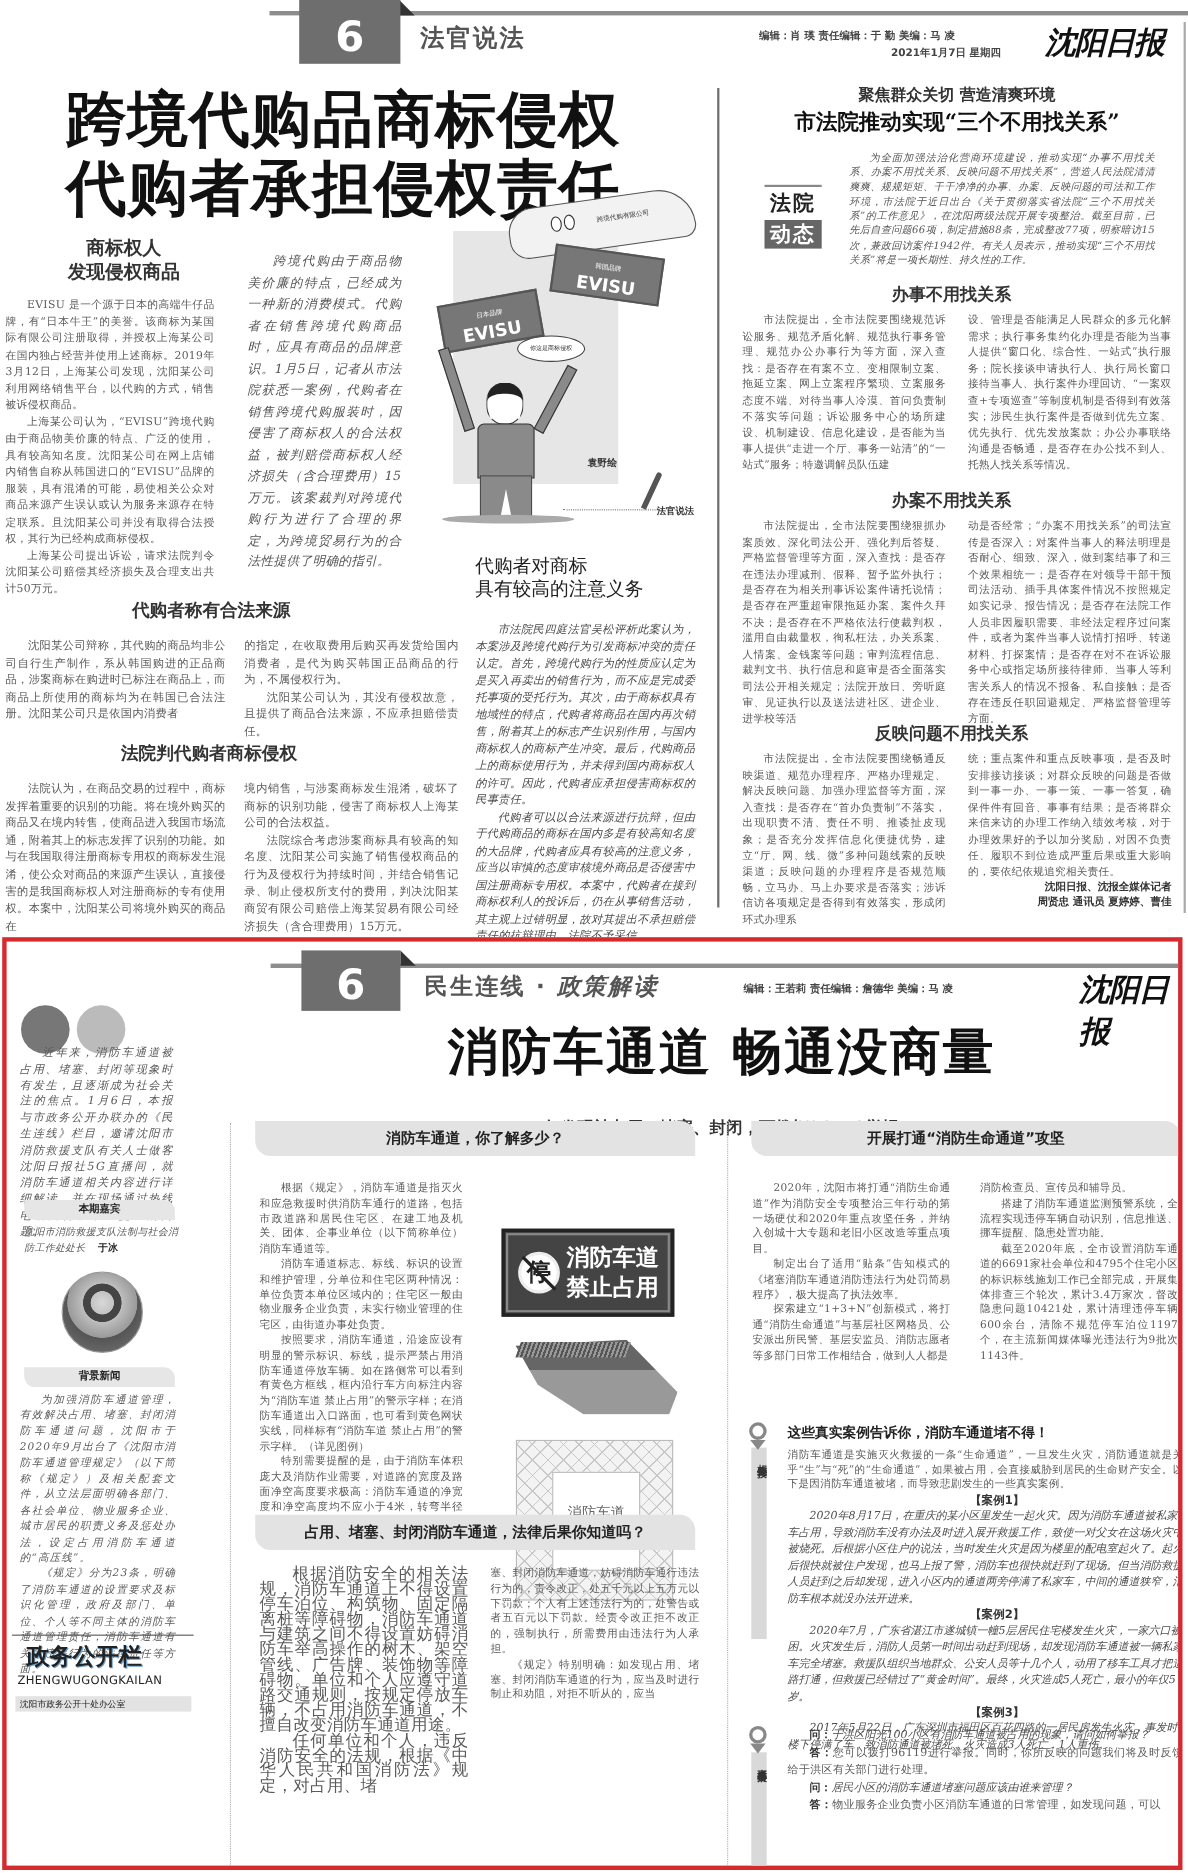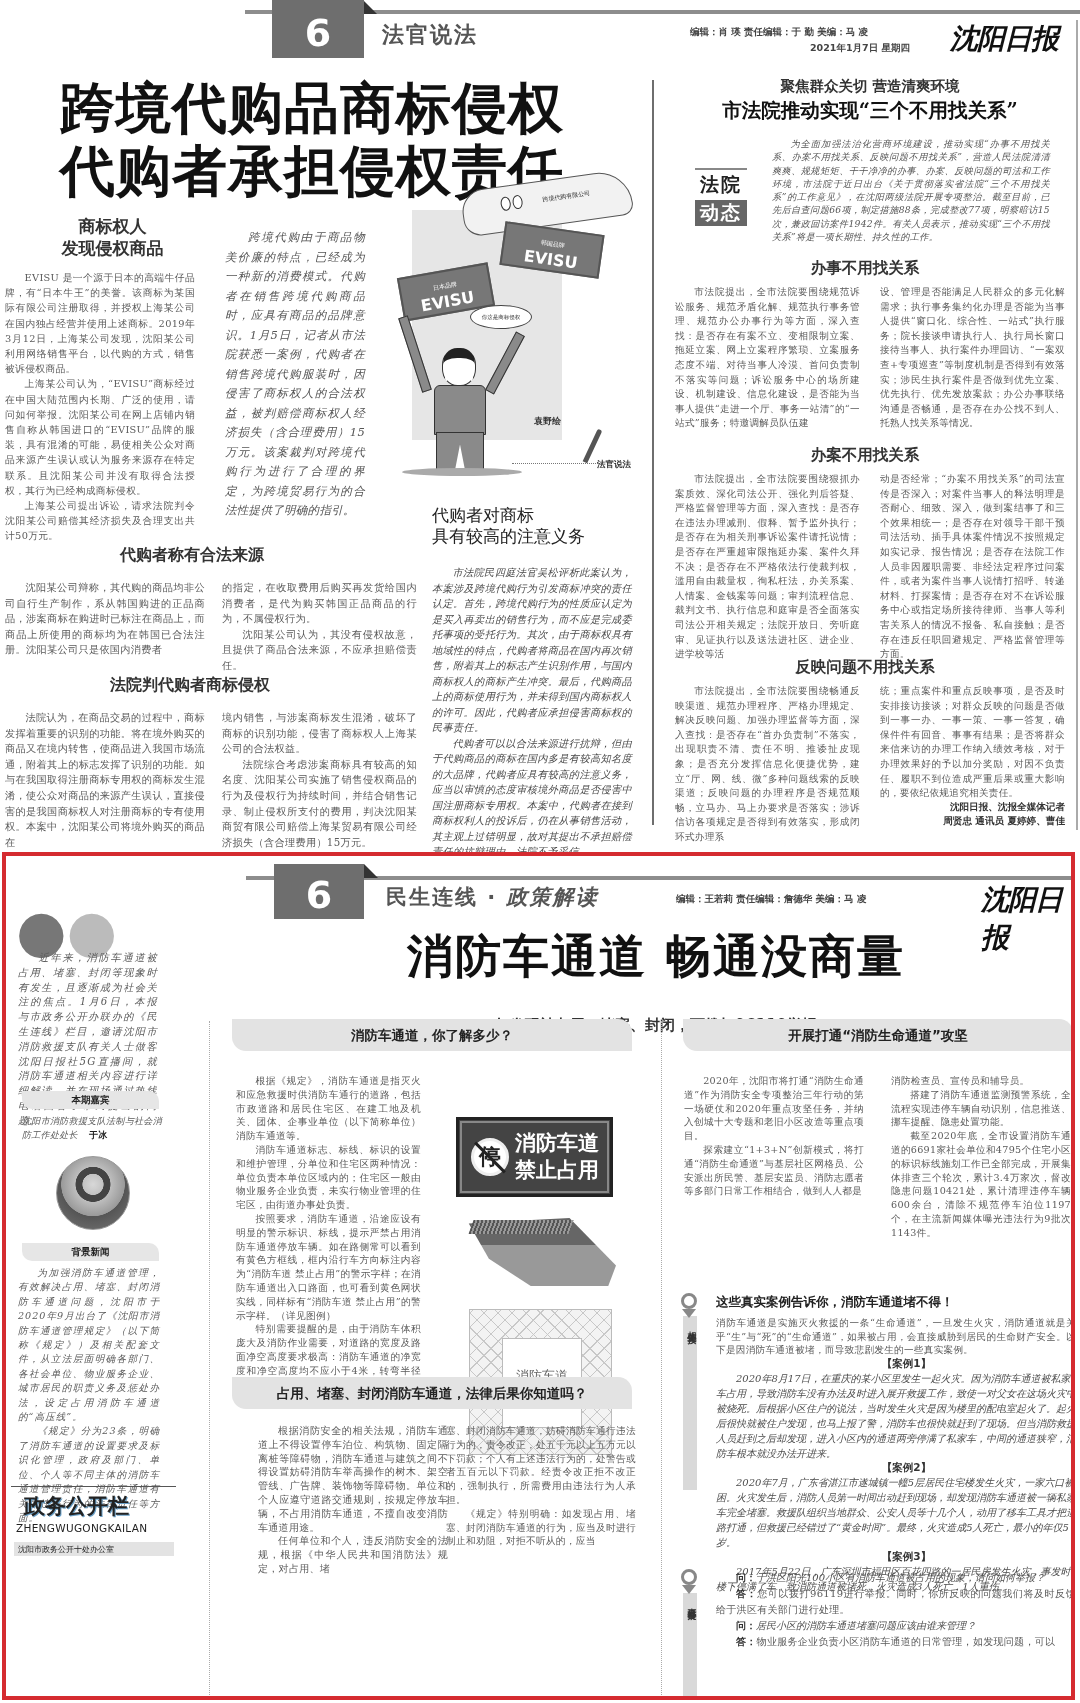--- a/index.html
+++ b/index.html
@@ -76,21 +76,21 @@
 
   <div class="abs headline-big" style="left:60px;top:72px;font-size:55px;letter-spacing:1px;">跨境代购品商标侵权</div>
   <div class="abs headline-big" style="left:60px;top:135px;font-size:55px;letter-spacing:1px;">代购者承担侵权责任</div>
 
   <div class="abs subhead" style="left:20px;top:215px;width:185px;font-size:17px;line-height:22px;">
     <div>商标权人</div>
     <div>发现侵权商品</div>
   </div>
   <div class="abs body-text" style="left:5px;top:270px;width:190px;font-size:9.8px;line-height:15.2px;">
     <p>EVISU 是一个源于日本的高端牛仔品牌，有“日本牛王”的美誉。该商标为某国际有限公司注册取得，并授权上海某公司在国内独占经营并使用上述商标。2019年3月12日，上海某公司发现，沈阳某公司利用网络销售平台，以代购的方式，销售被诉侵权商品。</p>
-    <p>上海某公司认为，“EVISU”商标经过在中国大陆范围内长期、广泛的使用，请问如何举报。沈阳某公司在网上店铺内销售自称从韩国进口的“EVISU”品牌的服装，具有混淆的可能，易使相关公众对商品来源产生误认或认为服务来源存在特定联系。且沈阳某公司并没有取得合法授权，其行为已经构成商标侵权。</p>
+    <p>上海某公司认为，“EVISU”跨境代购由于商品物美价廉的特点、广泛的使用，具有较高知名度。沈阳某公司在网上店铺内销售自称从韩国进口的“EVISU”品牌的服装，具有混淆的可能，易使相关公众对商品来源产生误认或认为服务来源存在特定联系。且沈阳某公司并没有取得合法授权，其行为已经构成商标侵权。</p>
     <p>上海某公司提出诉讼，请求法院判令沈阳某公司赔偿其经济损失及合理支出共计50万元。</p>
   </div>
 
   <div class="abs body-text serif" style="left:225px;top:228px;width:140px;font-size:11.5px;line-height:19.5px;font-style:italic;color:#555;">
     <p>跨境代购由于商品物美价廉的特点，已经成为一种新的消费模式。代购者在销售跨境代购商品时，应具有商品的品牌意识。1月5日，记者从市法院获悉一案例，代购者在销售跨境代购服装时，因侵害了商标权人的合法权益，被判赔偿商标权人经济损失（含合理费用）15万元。该案裁判对跨境代购行为进行了合理的界定，为跨境贸易行为的合法性提供了明确的指引。</p>
   </div>
 
   <div class="abs" style="left:372px;top:170px;width:270px;height:320px;">
     <div class="abs illus-bg" style="left:40px;top:40px;width:150px;height:230px;"></div>
 
@@ -253,34 +253,35 @@
   </div>
 
   <div class="abs mesh-box" style="left:463px;top:453px;width:143px;height:146px;">
     <div class="abs mesh-inner" style="left:32px;top:28px;width:80px;height:90px;font-size:13px;line-height:18px;padding-top:28px;">
       <div>消防车道</div>
       <div>禁止占用</div>
     </div>
   </div>
 
   <div class="abs pill-head" style="left:226px;top:521px;width:400px;height:32px;line-height:32px;font-size:13.5px;">占用、堵塞、封闭消防车通道，法律后果你知道吗？</div>
-  <div class="abs body-text" style="left:230px;top:568px;width:190px;font-size:10px;line-height:13.8px;margin-left:22px;">
+  <div class="abs body-text" style="left:230px;top:568px;width:190px;font-size:15px;line-height:13.8px;">
     <p>根据消防安全的相关法规，消防车通道上不得设置停车泊位、构筑物、固定隔离桩等障碍物，消防车通道与建筑之间不得设置妨碍消防车举高操作的树木、架空管线、广告牌、装饰物等障碍物。单位和个人应遵守道路交通规则，按规定停放车辆，不占用消防车通道，不擅自改变消防车通道用途。</p>
     <p>任何单位和个人，违反消防安全的法规，根据《中华人民共和国消防法》规定，对占用、堵</p>
   </div>
   <div class="abs body-text" style="left:440px;top:568px;width:190px;font-size:9.7px;line-height:13.8px;">
     <p style="text-indent:0">塞、封闭消防车通道，妨碍消防车通行违法行为的，责令改正，处五千元以上五万元以下罚款；个人有上述违法行为的，处警告或者五百元以下罚款。经责令改正拒不改正的，强制执行，所需费用由违法行为人承担。</p>
     <p>《规定》特别明确：如发现占用、堵塞、封闭消防车通道的行为，应当及时进行制止和劝阻，对拒不听从的，应当</p>
   </div>
 
   <div class="abs dotted-v" style="left:655px;top:165px;height:690px;"></div>
 
   <div class="abs pill-head" style="left:677px;top:163px;width:390px;height:32px;line-height:32px;font-size:13.5px;">开展打通“消防生命通道”攻坚</div>
   <div class="abs body-text" style="left:678px;top:218px;width:180px;font-size:9.6px;line-height:13.8px;">
     <p>2020年，沈阳市将打通“消防生命通道”作为消防安全专项整治三年行动的第一场硬仗和2020年重点攻坚任务，并纳入创城十大专题和老旧小区改造等重点项目。</p>
+    <p>制定出台了适用“贴条”告知模式的《堵塞消防车通道消防违法行为处罚简易程序》，极大提高了执法效率。</p>
     <p>探索建立“1+3+N”创新模式，将打通“消防生命通道”与基层社区网格员、公安派出所民警、基层安监员、消防志愿者等多部门日常工作相结合，做到人人都是</p>
   </div>
   <div class="abs body-text" style="left:885px;top:218px;width:180px;font-size:9.6px;line-height:13.8px;">
     <p style="text-indent:0">消防检查员、宣传员和辅导员。</p>
     <p>搭建了消防车通道监测预警系统，全流程实现违停车辆自动识别，信息推送、挪车提醒、隐患处置功能。</p>
     <p>截至2020年底，全市设置消防车通道的6691家社会单位和4795个住宅小区的标识标线施划工作已全部完成，开展集体排查三个轮次，累计3.4万家次，督改隐患问题10421处，累计清理违停车辆600余台，清除不规范停车泊位1197个，在主流新闻媒体曝光违法行为9批次1143件。</p>
   </div>
 
   <div class="abs pin-bar" style="left:677px;top:460px;height:174px;"></div>
   <div class="abs" style="left:675px;top:437px;">

